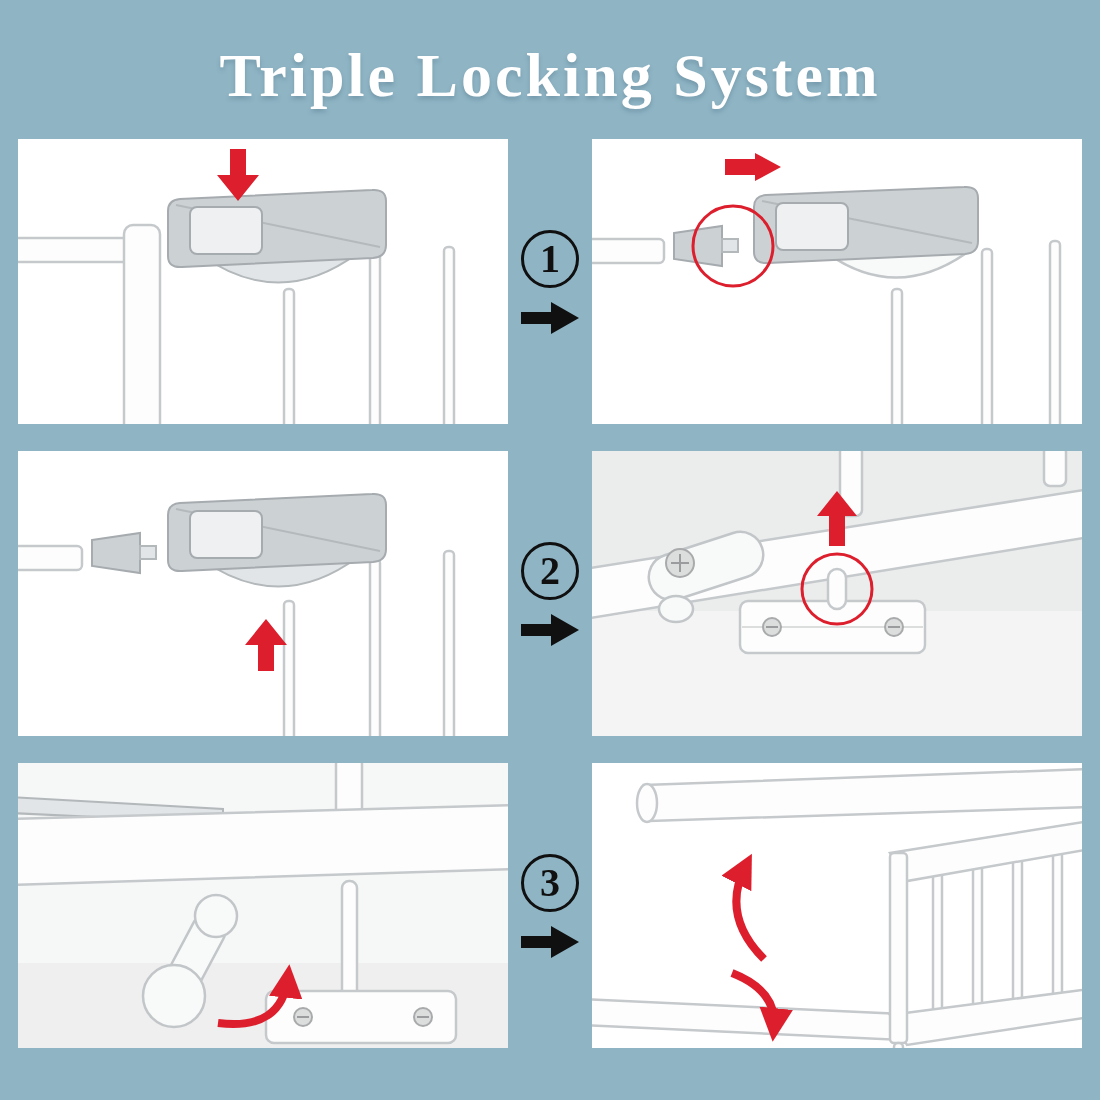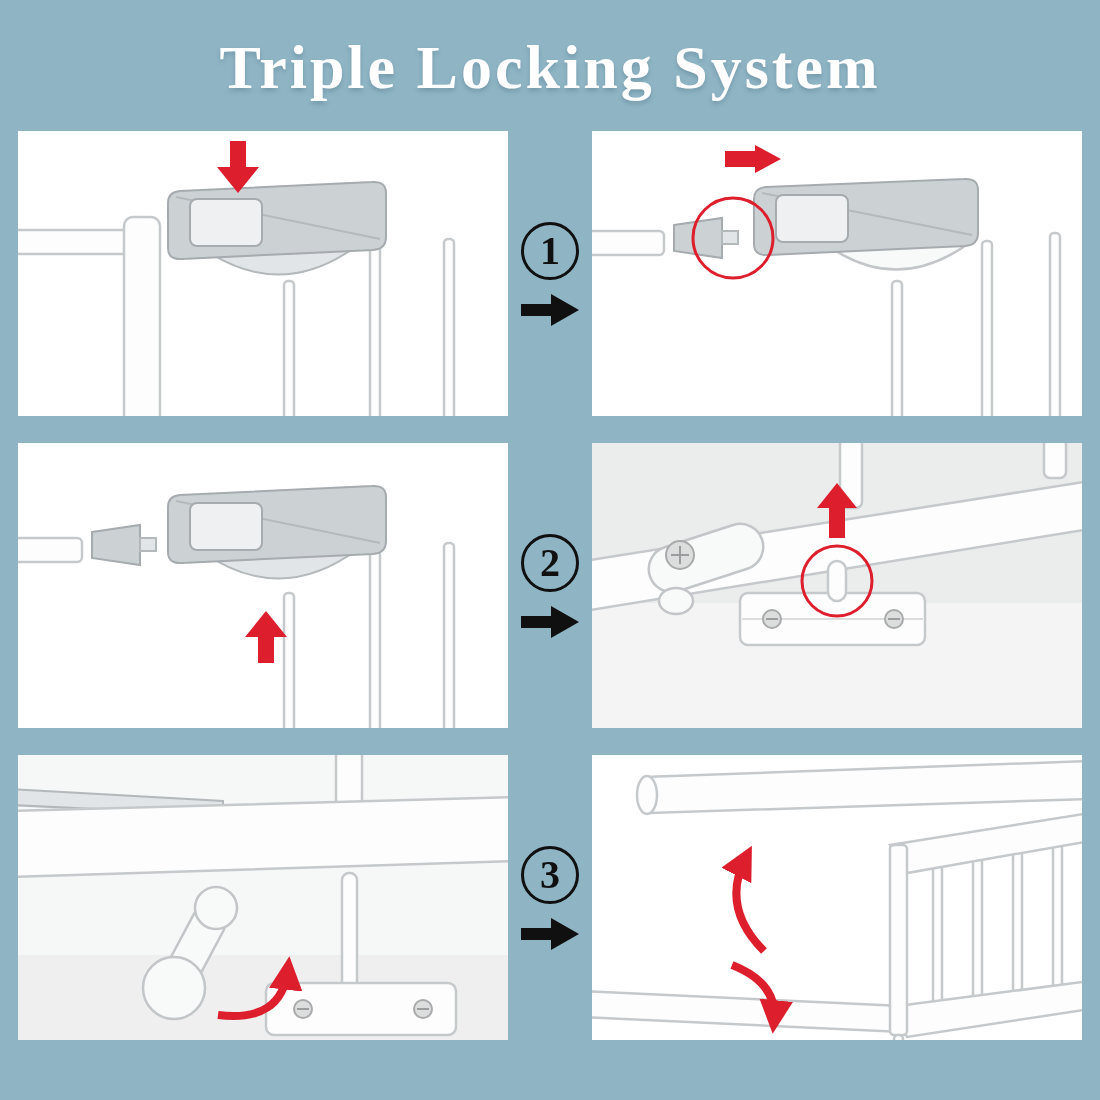--- a/index.html
+++ b/index.html
@@ -1,18 +1,18 @@
 <!DOCTYPE html>
 <html style="--bg: #8fb5c5; --red: #dd1f2d; --black: #101010; --title: #ffffff; --panel: #ffffff;"><head>
 <meta charset="utf-8">
 <style>
   * { margin:0; padding:0; box-sizing:border-box; }
   html,body { width:1100px; height:1100px; }
   body { font-family:"Liberation Sans", sans-serif; }
-  .poster { width:1100px; height:1100px; background:var(--bg,#8fb5c5); padding:16px 18px 0; overflow:hidden; }
+  .poster { width:1100px; height:1100px; background:var(--bg,#8fb5c5); padding:24px 18px 0; overflow:hidden; }
   .title {
     text-align:center; font-family:"Liberation Serif", serif; font-weight:bold;
     font-size:62px; color:var(--title,#ffffff); letter-spacing:3px;
     margin:16px 0 28px; text-shadow:0 3px 4px rgba(40,70,90,.25);
   }
   .row { display:grid; grid-template-columns:490px 84px 490px; margin-bottom:27px; }
   .panel { width:490px; height:285px; background:#fff; overflow:hidden; }
   .panel-art { display:block; width:100%; height:100%; }
   .mid { display:flex; flex-direction:column; align-items:center; justify-content:center; gap:14px; }
   .stepnum {

